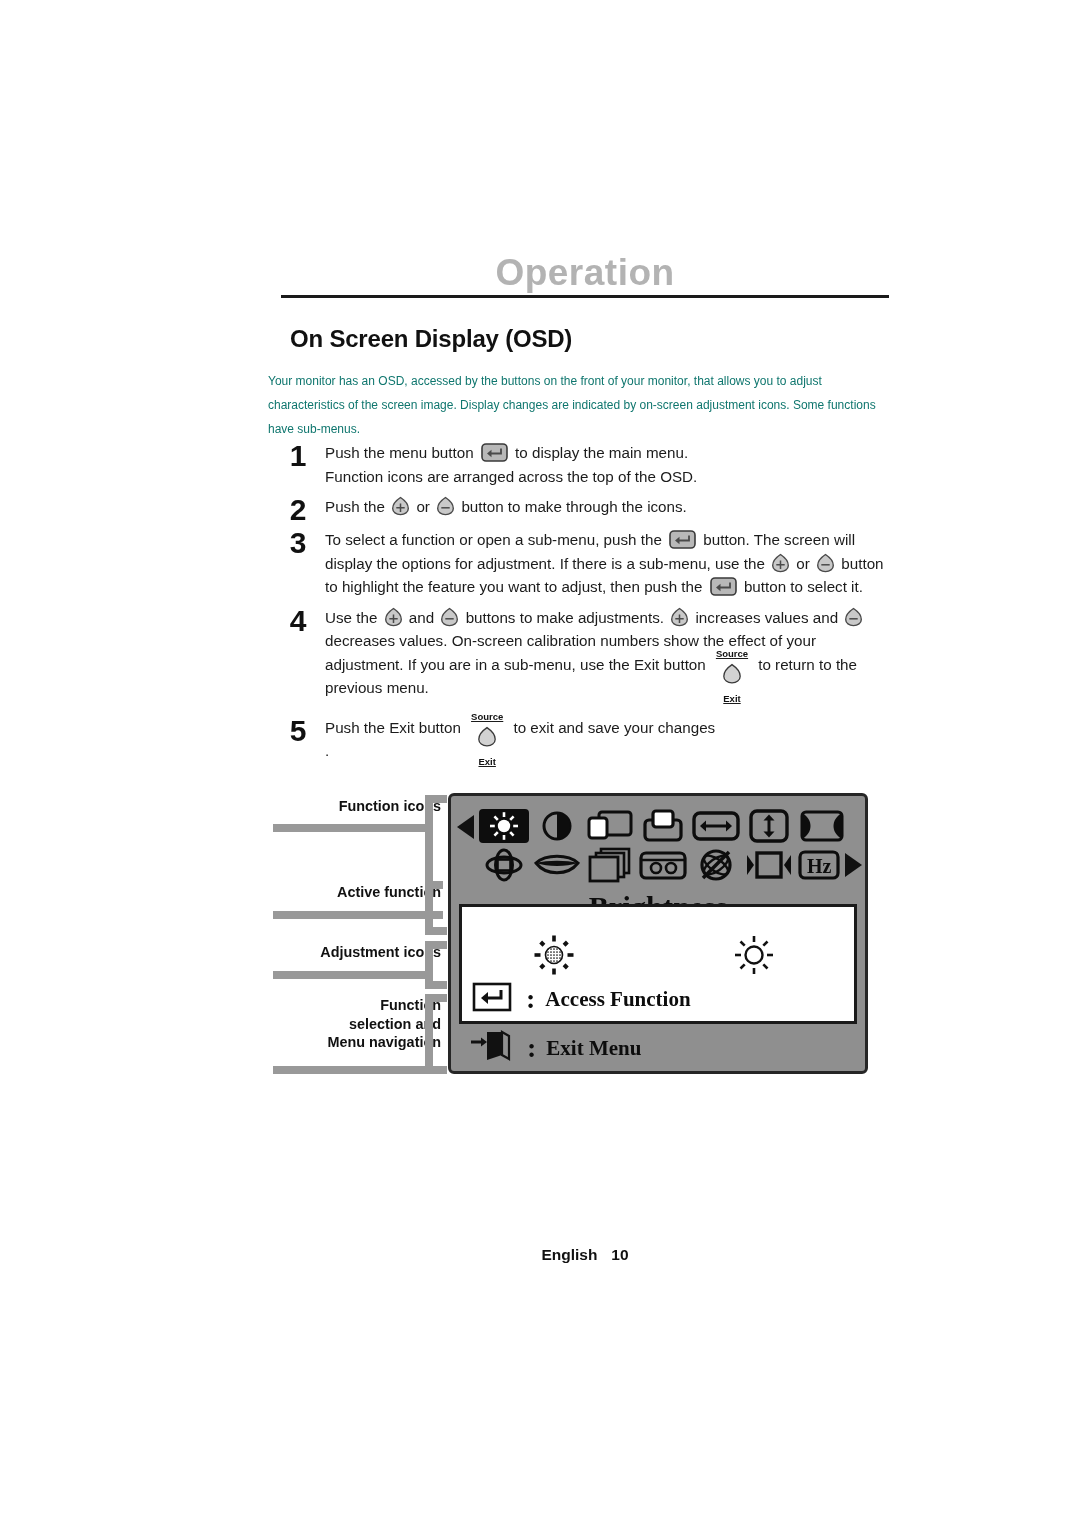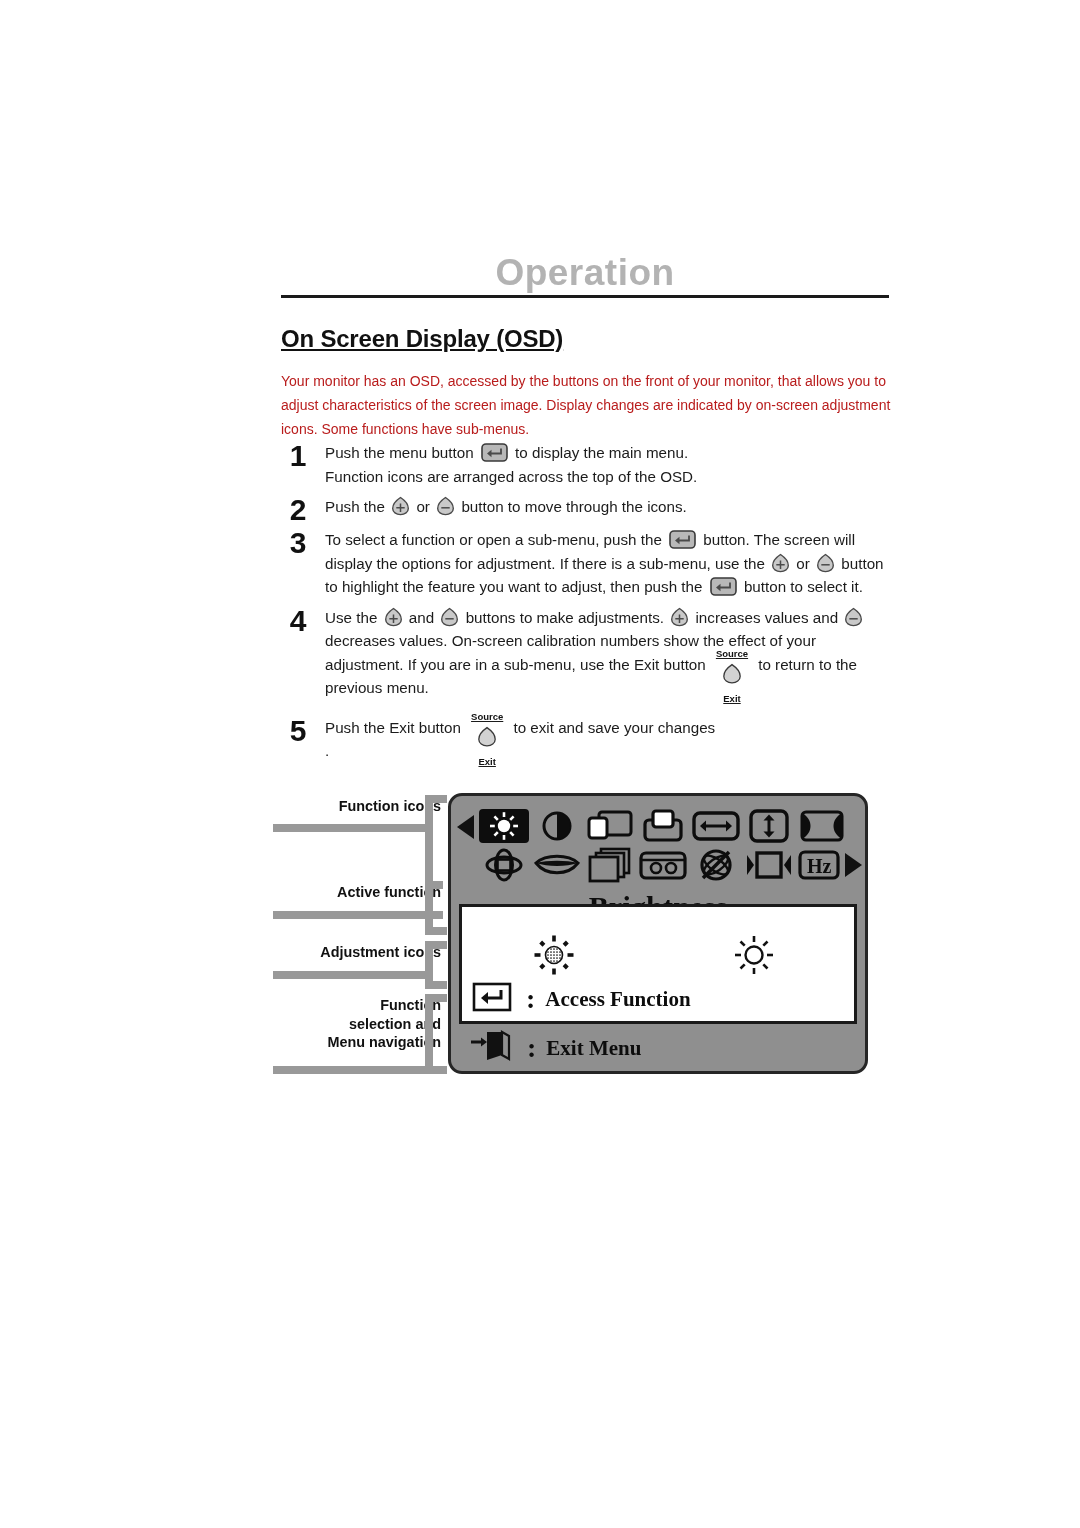--- a/index.html
+++ b/index.html
@@ -40,38 +40,37 @@
     left: 237px;
     top: 295px;
     width: 608px;
     height: 3px;
     background: #1a1a1a;
   }
 
   
   .section-heading {
     position: absolute;
-    left: 237px;
+    left: 246px;
     top: 325px;
     font-size: 24px;
     font-weight: bold;
     color: #111111;
     letter-spacing: -0.2px;
-    text-decoration: underline;
   }
 
   
   .intro {
     position: absolute;
-    left: 237px;
+    left: 224px;
     top: 369px;
     width: 612px;
-    font-size: 14px;
+    font-size: 12px;
     line-height: 24.2px;
-    color: #b91c1c;
+    color: #0f766e;
   }
 
   
   .steps {
     position: absolute;
     left: 237px;
     top: 441px;
     width: 615px;
   }
   .step {
@@ -193,21 +192,21 @@
 
   
   .osd {
     position: absolute;
     left: 404px;
     top: 793px;
     width: 420px;
     height: 281px;
     background: #8f8f8f;
     border: 3px solid #262626;
-    border-radius: 14px;
+    border-radius: 6px;
     box-sizing: border-box;
   }
   .osd-icons {
     position: absolute;
     left: 0; top: 0;
     width: 414px;
     height: 102px;
   }
   .icon-row {
     position: absolute;
@@ -364,21 +363,21 @@
             <path d="M5.3 11.8 L13.7 11.8 M9.5 7.6 L9.5 16.0" stroke="#4a4a4a" stroke-width="1.5"></path>
           </svg>
         </span>
         <span>or</span>
         <span class="btn-round">
           <svg width="19" height="20" viewBox="0 0 19 20">
             <path d="M9.5 1.5 C13.6 4.2 17.3 8.6 17.3 12.4 C17.3 16.2 13.8 18.6 9.5 18.6 C5.2 18.6 1.7 16.2 1.7 12.4 C1.7 8.6 5.4 4.2 9.5 1.5 Z" fill="#c9c9c9" stroke="#4a4a4a" stroke-width="1.4"></path>
             <path d="M5.3 11.8 L13.7 11.8" stroke="#4a4a4a" stroke-width="1.5"></path>
           </svg>
         </span>
-        <span>button to move through the icons.</span>
+        <span>button to make through the icons.</span>
         <br>
       </div>
     </div>
 
     <div class="step s3">
       <div class="step-num">3</div>
       <div class="step-body">
         <span>To select a function or open a sub-menu, push the</span>
         <span class="btn-menu">
           <svg width="27" height="19" viewBox="0 0 27 19">
@@ -711,14 +710,17 @@
           <path d="M12 8.5 L18 13 L12 17.5 Z" fill="#111111"></path>
           <path d="M18 3 L33 3 L33 26 L18 31 Z" fill="#111111"></path>
           <path d="M33 3 L40 7 L40 30 L33 26 Z" fill="#8f8f8f" stroke="#111111" stroke-width="2.2"></path>
         </svg>
       </span>
       <span class="legend-sep">:</span>
       <span class="osd-legend-text">Exit Menu</span>
     </div>
   </div>
 
+  <div class="footer">
+    <span>English</span><span class="pg">10</span>
+  </div>
 
 </div>
 
 </body></html>

